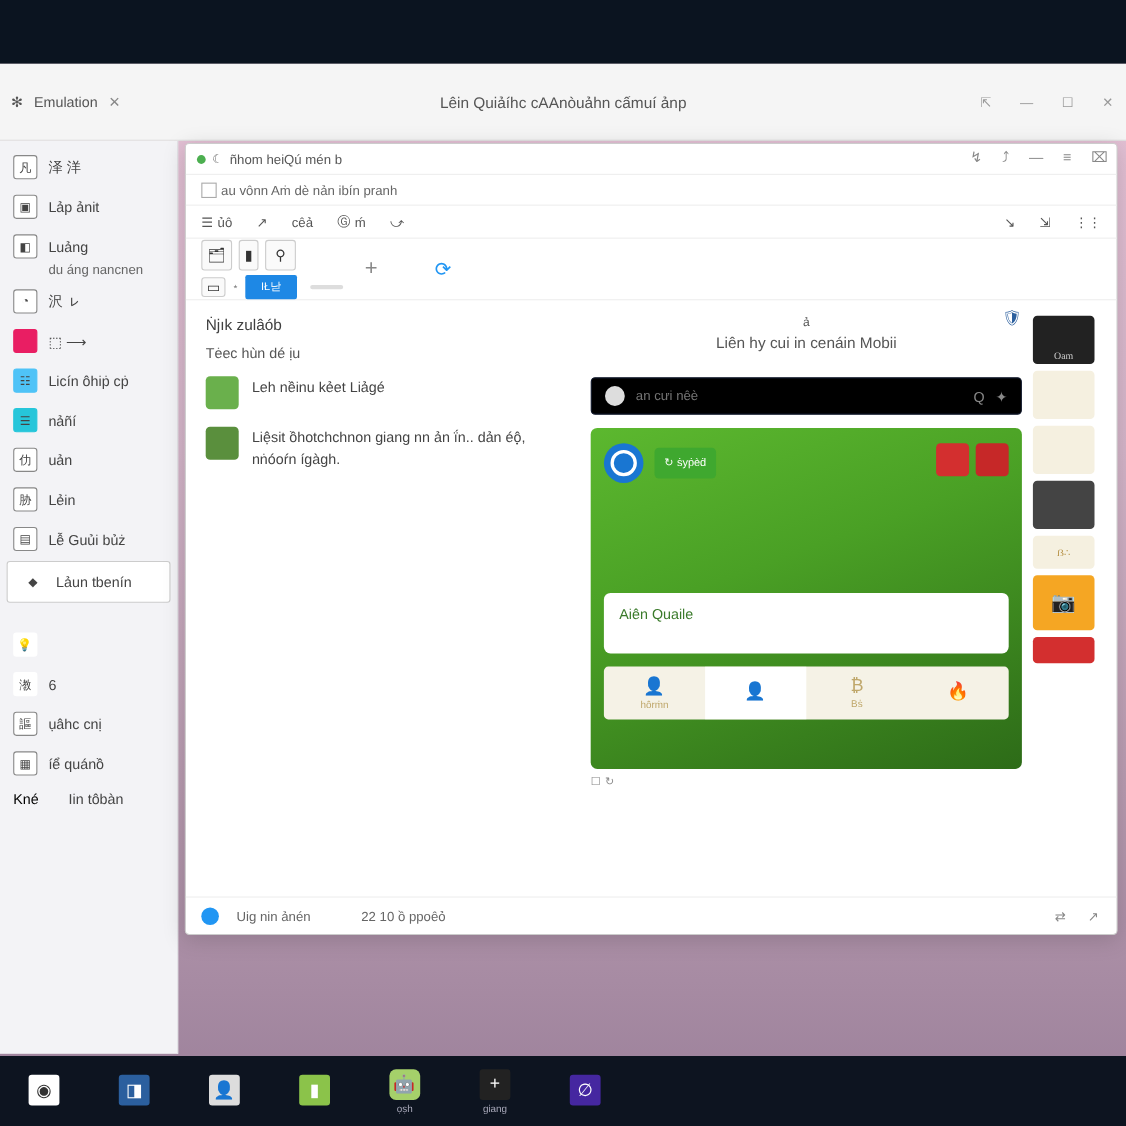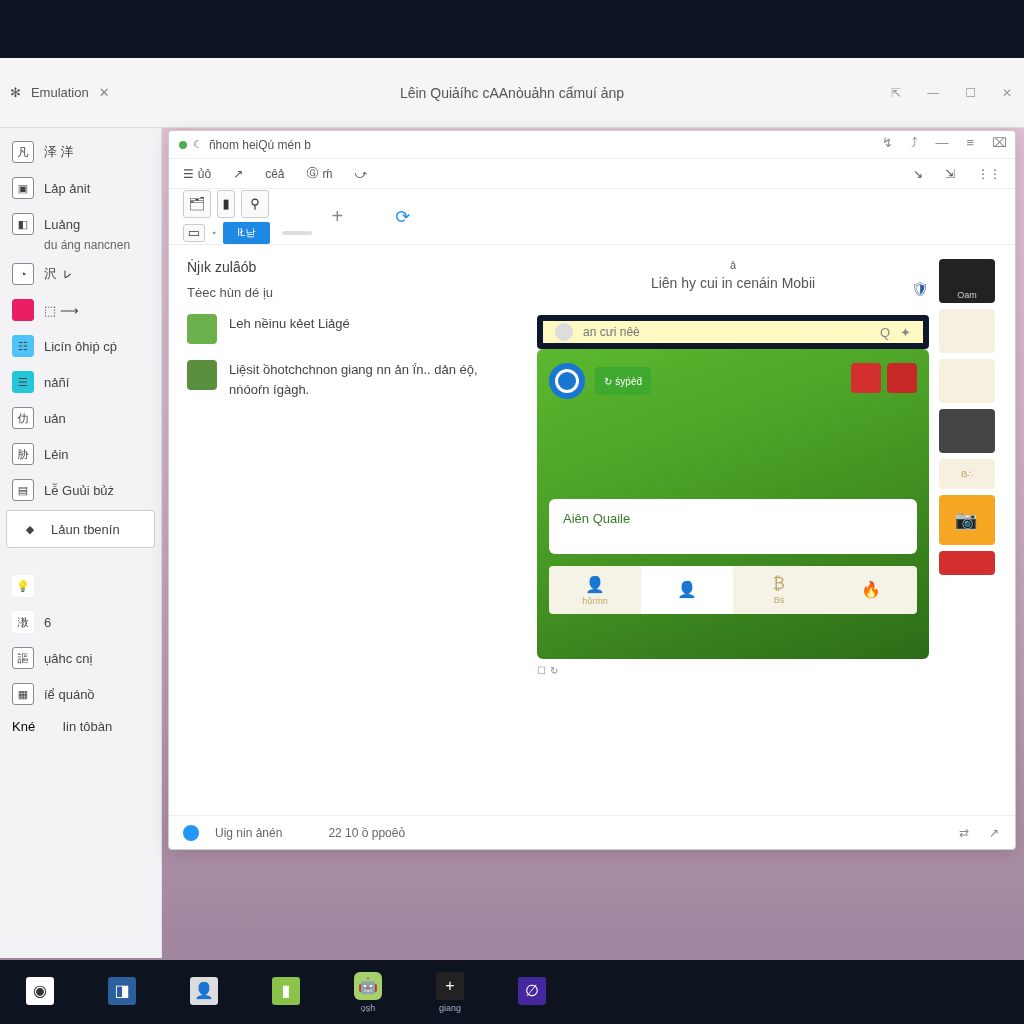--- a/index.html
+++ b/index.html
@@ -83,22 +83,22 @@
 .list-item { display: flex; align-items: flex-start; gap: 12px; margin-bottom: 16px; }
 .list-item .thumb { width: 30px; height: 30px; border-radius: 4px; background: #6ab04c; flex-shrink: 0; }
 .list-item .thumb.b { background: #5a8f3d; }
 .list-item .txt { font-size: 13px; color: #444; line-height: 1.5; }
 
 .content-right { flex: 1; padding: 14px 16px 0 0; display: flex; gap: 10px; }
 .preview-col { flex: 1; }
 .preview-header { text-align: center; color: #555; margin-bottom: 24px; }
 .preview-header .dia { font-size: 11px; }
 .search-bar {
-  height: 34px; background: #fef9c3; border-radius: 4px; display: flex; align-items: center;
-  padding: 0 12px; gap: 10px; border: 6px solid #0f172a;
+  height: 34px; background: #000000; border-radius: 4px; display: flex; align-items: center;
+  padding: 0 12px; gap: 10px; margin-bottom: 12px; border: 1px solid #0f172a;
 }
 .search-bar .av { width: 18px; height: 18px; border-radius: 50%; background: #ddd; }
 .search-bar input { flex: 1; border: none; background: transparent; outline: none; font-size: 12px; color: #666; }
 .search-bar .qicon { color: #888; font-size: 13px; }
 
 .mobile-card {
   background: linear-gradient(160deg, #5cb82f 0%, #4aa025 40%, #2d6b18 100%);
   border-radius: 6px; padding: 14px 12px 10px; position: relative; min-height: 310px;
 }
 .mc-top { display: flex; align-items: center; gap: 10px; margin-bottom: 14px; }
@@ -122,21 +122,21 @@
 .mc-tabs {
   display: flex; margin-top: 12px; background: #f5f2e6; border-radius: 4px; overflow: hidden;
 }
 .mc-tab {
   flex: 1; height: 48px; display: flex; flex-direction: column; align-items: center;
   justify-content: center; gap: 2px; font-size: 9px; color: #bfa76a; cursor: pointer;
 }
 .mc-tab.active { background: #fff; color: #5cb82f; }
 .mc-tab .ti { font-size: 16px; }
 
-.thumb-col { width: 60px; display: flex; flex-direction: column; gap: 6px; }
+.thumb-col { width: 60px; display: flex; flex-direction: column; gap: 6px; font-family: Liberation Serif, serif; }
 .thumb-item { width: 56px; height: 44px; border-radius: 4px; background: #333; cursor: pointer; }
 .thumb-item.lbl { background: #222; color: #ccc; font-size: 9px; display: flex; align-items: flex-end; justify-content: center; padding-bottom: 3px; }
 .thumb-item.light { background: #f5f0e0; }
 .thumb-item.orange { background: #f5a623; height: 50px; display:flex; align-items:center; justify-content:center; font-size:18px; }
 .thumb-item.red { background: #d32f2f; height: 24px; }
 
 .iw-status {
   height: 34px; border-top: 1px solid #eee; display: flex; align-items: center;
   padding: 0 14px; font-size: 12px; color: #666; gap: 16px;
 }
@@ -249,20 +249,24 @@
     <span class="dot"></span>
     <span style="font-size:11px">☾</span>
     <span>ñhom heiQú mén b</span>
     <div class="iw-title-controls">
       <span>↯</span>
       <span>⤴</span>
       <span>—</span>
       <span>≡</span>
       <span>⌧</span>
     </div>
+  </div>
+  <div class="iw-breadcrumb">
+    <span class="bcicon"></span>
+    <span>au vônn Aṁ dè nản ibín pranh</span>
   </div>
   <div class="iw-menubar">
     <span>☰ <span>ủô</span></span>
     <span>↗</span>
     <span>
         <span>cêả</span>
       </span>
     <span>Ⓖ <span>ḿ</span></span>
     <span>⤻</span>
     <div style="flex:1"></div>

